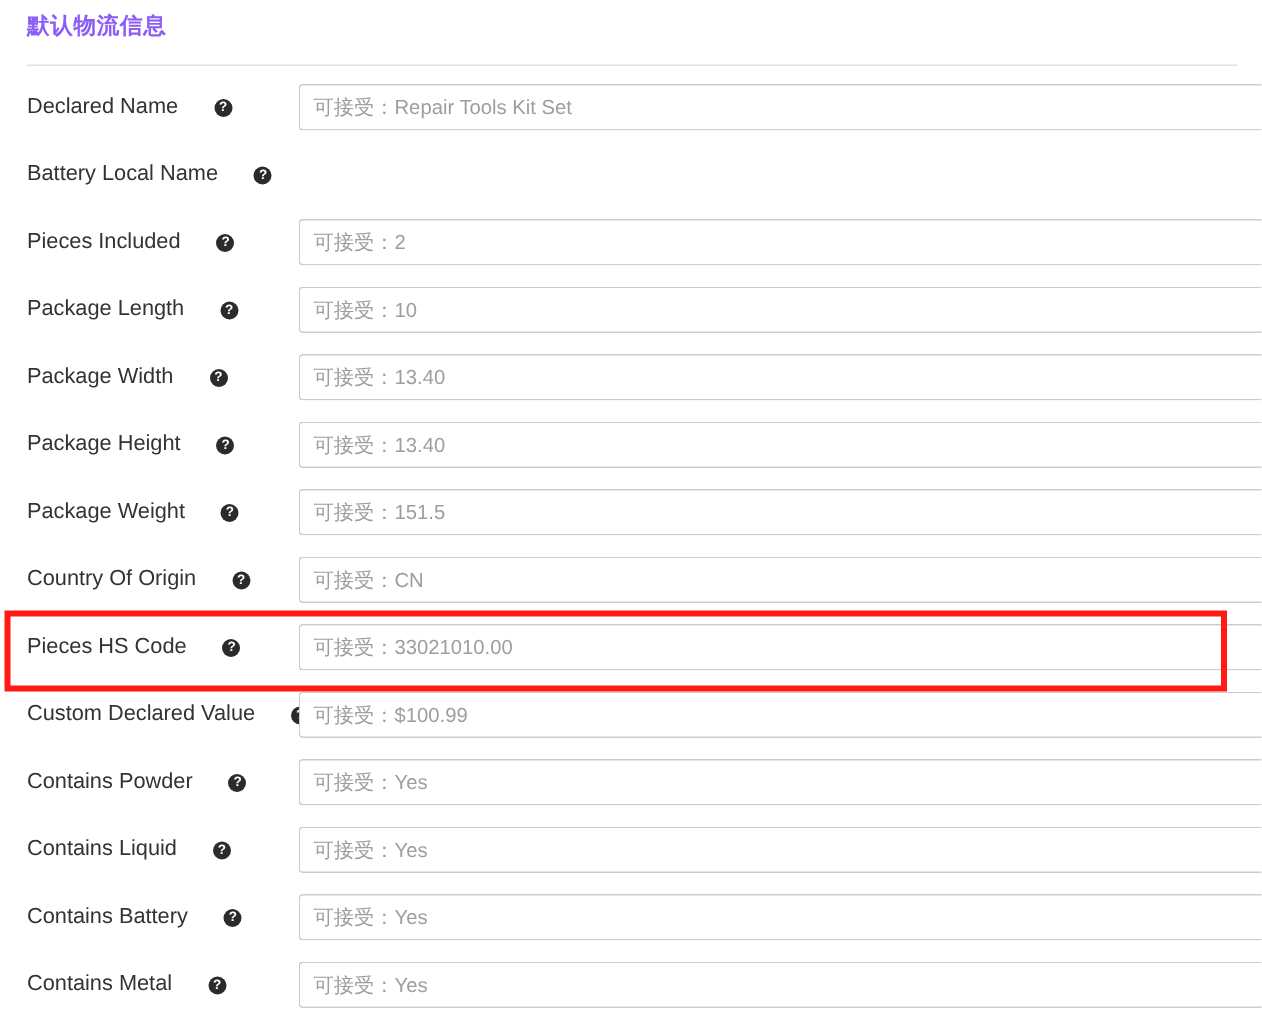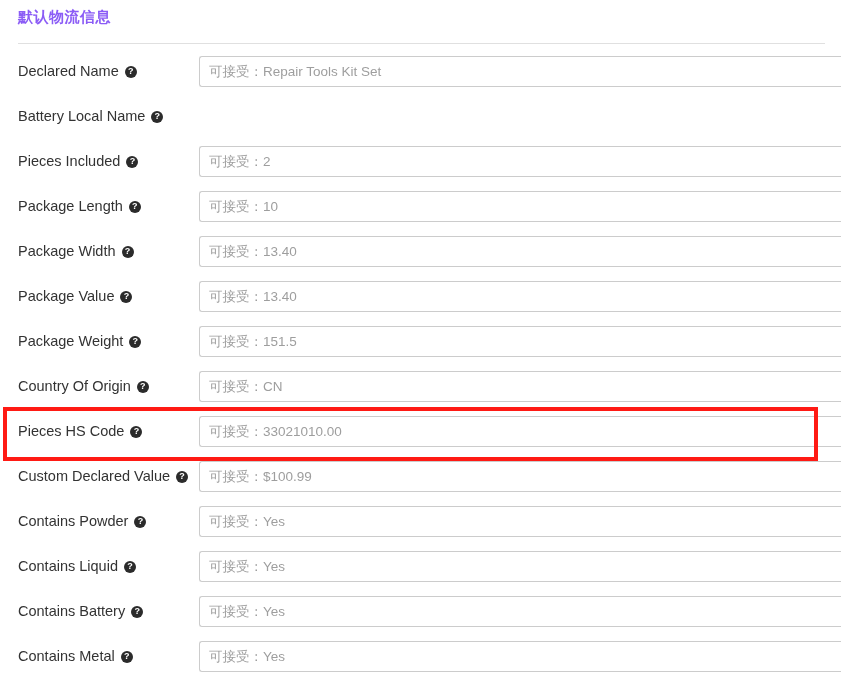--- a/index.html
+++ b/index.html
@@ -49,21 +49,21 @@
   }
   .row-label {
     position: absolute;
     left: 18px;
     top: 8px;
     font-size: 14.5px;
     color: #333333;
     white-space: nowrap;
     display: flex;
     align-items: center;
-    gap: 6px;
+    gap: 24px;
   }
   .help-icon {
     display: inline-flex;
     align-items: center;
     justify-content: center;
     width: 12px;
     height: 12px;
     border-radius: 50%;
     background: #2b2b2b;
     color: #ffffff;
@@ -215,21 +215,21 @@
             <svg width="13" height="13" viewBox="0 0 16 16" aria-hidden="true">
               <path d="M12.1 1.6a1.3 1.3 0 0 1 1.85 0l0.45 0.45a1.3 1.3 0 0 1 0 1.85l-0.95 0.95-2.3-2.3 0.95-0.95z" fill="#2b2b2b"></path>
               <path d="M10.5 3.2l2.3 2.3-7.0 7.0-2.3-2.3 7.0-7.0z" fill="#2b2b2b"></path>
               <path d="M2.9 10.9l2.2 2.2-3.0 0.8 0.8-3.0z" fill="#2b2b2b"></path>
             </svg>
           </button>
         </div>
       </div>
       <div class="form-row">
         <div class="row-label">
-          <span>Package Value</span>
+          <span>Package Height</span>
           <span class="help-icon">
             <span>?</span>
           </span>
         </div>
         <div class="input-wrap">
           <input class="text-input" type="text" placeholder="可接受：13.40" value="" style="">
           <button class="edit-btn" title="编辑">
             <svg width="13" height="13" viewBox="0 0 16 16" aria-hidden="true">
               <path d="M12.1 1.6a1.3 1.3 0 0 1 1.85 0l0.45 0.45a1.3 1.3 0 0 1 0 1.85l-0.95 0.95-2.3-2.3 0.95-0.95z" fill="#2b2b2b"></path>
               <path d="M10.5 3.2l2.3 2.3-7.0 7.0-2.3-2.3 7.0-7.0z" fill="#2b2b2b"></path>

